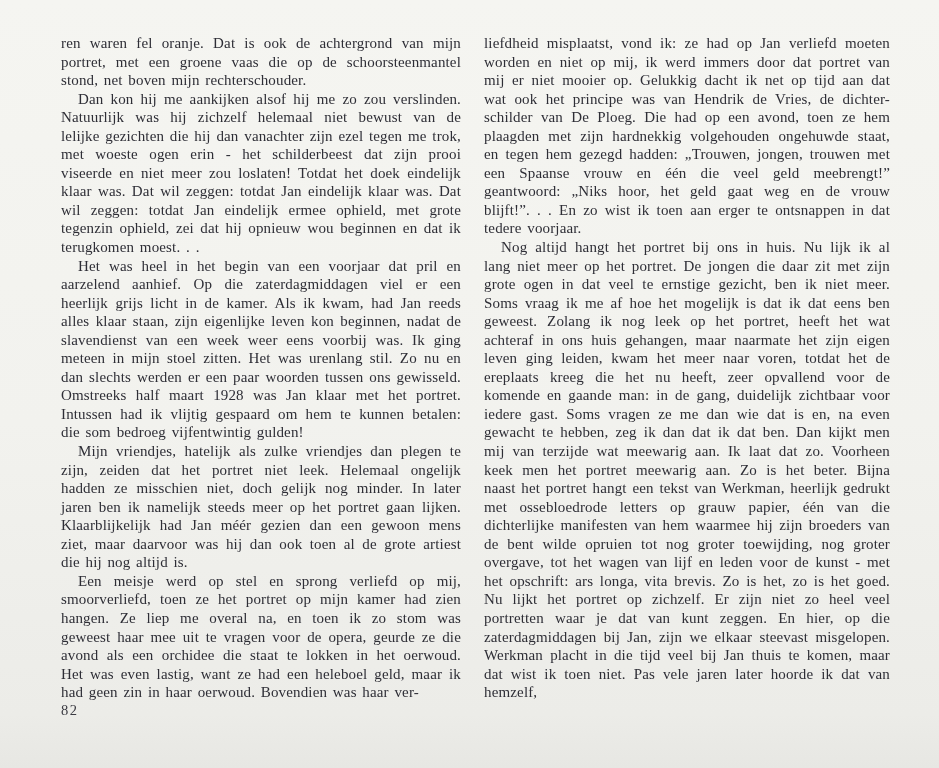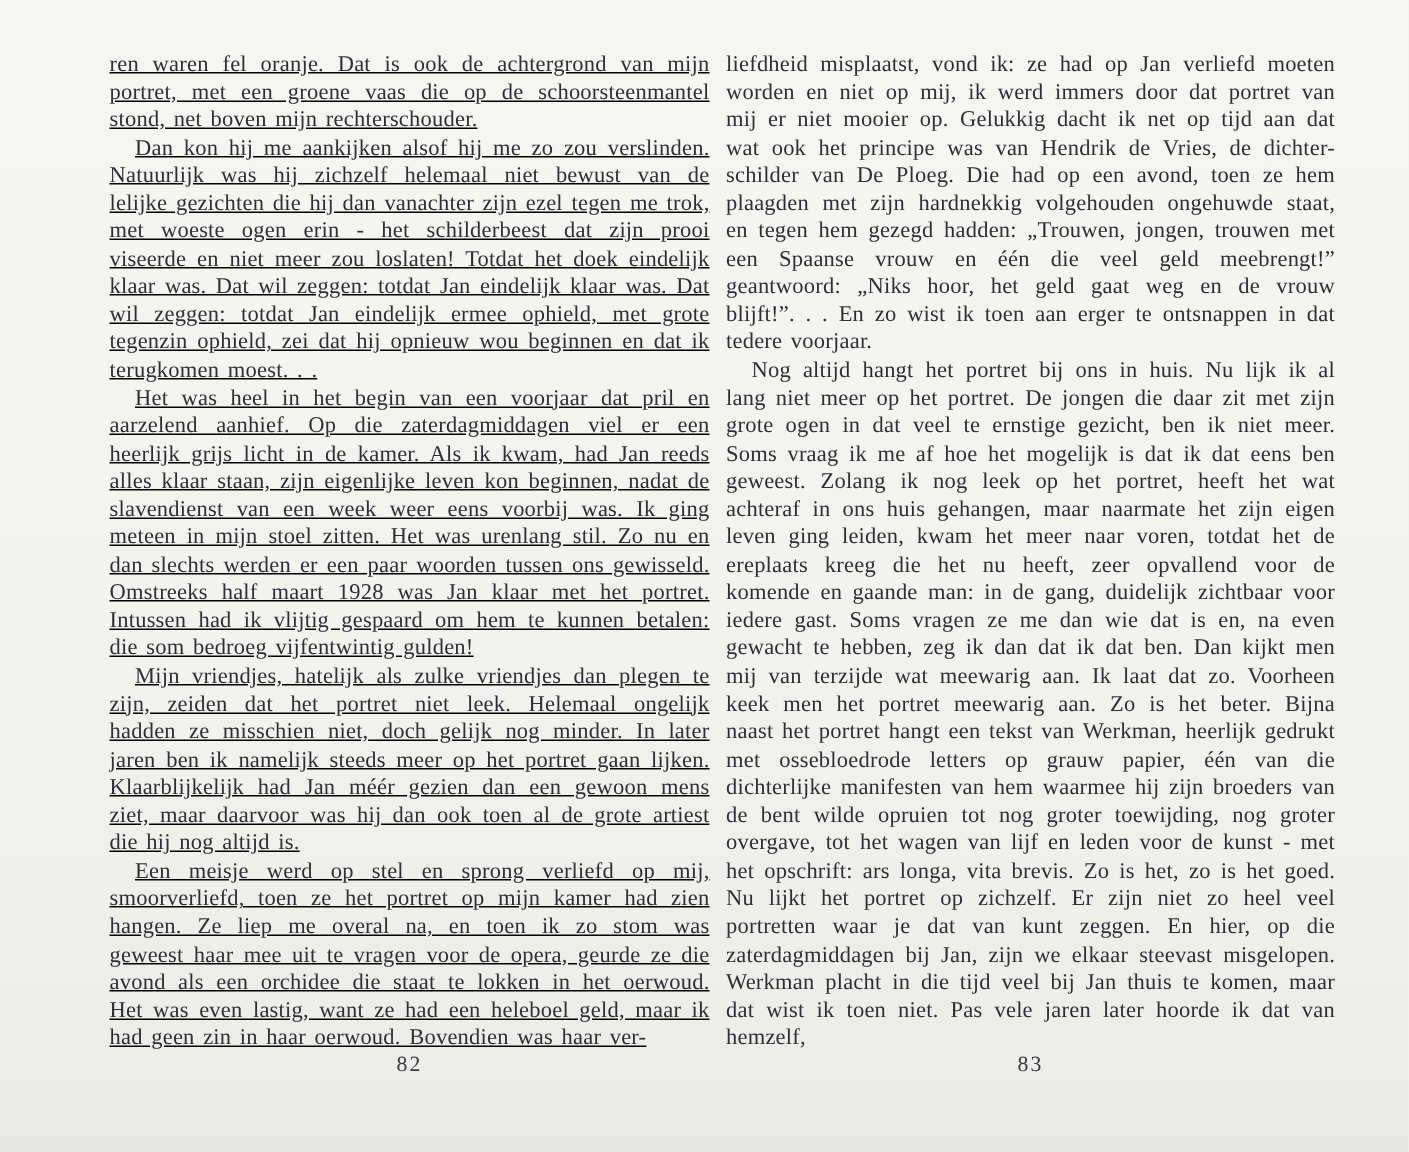--- a/index.html
+++ b/index.html
@@ -18,23 +18,22 @@
     width: 939px;
     height: 768px;
     background: linear-gradient(180deg, #f5f5f1 0%, #f2f2ee 55%, #ecece8 93%, #e7e7e3 100%);
   }
   .page {
     position: absolute;
     top: 34px;
     height: 700px;
   }
   .page-left {
-    left: 73px;
+    left: 61px;
     width: 400px;
-    text-decoration: underline;
   }
   .page-right {
     left: 484px;
     width: 406px;
   }
   .page-text {
     color: #2e2e36;
   }
   .para {
     margin: 0;
@@ -46,21 +45,20 @@
     color: #2e2e36;
   }
   .para.indent {
     text-indent: 17px;
   }
   .page-number {
     position: absolute;
     top: 668px;
     left: 0;
     width: 100%;
-    text-align: center;
     font-size: 14.5px;
     letter-spacing: 1.5px;
     color: #3a3a42;
   }
 </style>
 </head>
 <body>
 
 <div class="spread">
 
@@ -80,16 +78,15 @@
     <div class="page-number">82</div>
   </div>
 
   <div class="page page-right">
     <div class="page-text">
 
         <p class="para">liefdheid misplaatst, vond ik: ze had op Jan verliefd moeten worden en niet op mij, ik werd immers door dat portret van mij er niet mooier op. Gelukkig dacht ik net op tijd aan dat wat ook het principe was van Hendrik de Vries, de dichter-schilder van De Ploeg. Die had op een avond, toen ze hem plaagden met zijn hardnekkig volgehouden ongehuwde staat, en tegen hem gezegd hadden: „Trouwen, jongen, trouwen met een Spaanse vrouw en één die veel geld meebrengt!” geantwoord: „Niks hoor, het geld gaat weg en de vrouw blijft!”. . . En zo wist ik toen aan erger te ontsnappen in dat tedere voorjaar.</p>
 
         <p class="para indent">Nog altijd hangt het portret bij ons in huis. Nu lijk ik al lang niet meer op het portret. De jongen die daar zit met zijn grote ogen in dat veel te ernstige gezicht, ben ik niet meer. Soms vraag ik me af hoe het mogelijk is dat ik dat eens ben geweest. Zolang ik nog leek op het portret, heeft het wat achteraf in ons huis gehangen, maar naarmate het zijn eigen leven ging leiden, kwam het meer naar voren, totdat het de ereplaats kreeg die het nu heeft, zeer opvallend voor de komende en gaande man: in de gang, duidelijk zichtbaar voor iedere gast. Soms vragen ze me dan wie dat is en, na even gewacht te hebben, zeg ik dan dat ik dat ben. Dan kijkt men mij van terzijde wat meewarig aan. Ik laat dat zo. Voorheen keek men het portret meewarig aan. Zo is het beter. Bijna naast het portret hangt een tekst van Werkman, heerlijk gedrukt met ossebloedrode letters op grauw papier, één van die dichterlijke manifesten van hem waarmee hij zijn broeders van de bent wilde opruien tot nog groter toewijding, nog groter overgave, tot het wagen van lijf en leden voor de kunst - met het opschrift: ars longa, vita brevis. Zo is het, zo is het goed. Nu lijkt het portret op zichzelf. Er zijn niet zo heel veel portretten waar je dat van kunt zeggen. En hier, op die zaterdagmiddagen bij Jan, zijn we elkaar steevast misgelopen. Werkman placht in die tijd veel bij Jan thuis te komen, maar dat wist ik toen niet. Pas vele jaren later hoorde ik dat van hemzelf,</p>
       </div>
-    <div class="page-number">83</div>
   </div>
 
 </div>
 
 </body></html>

